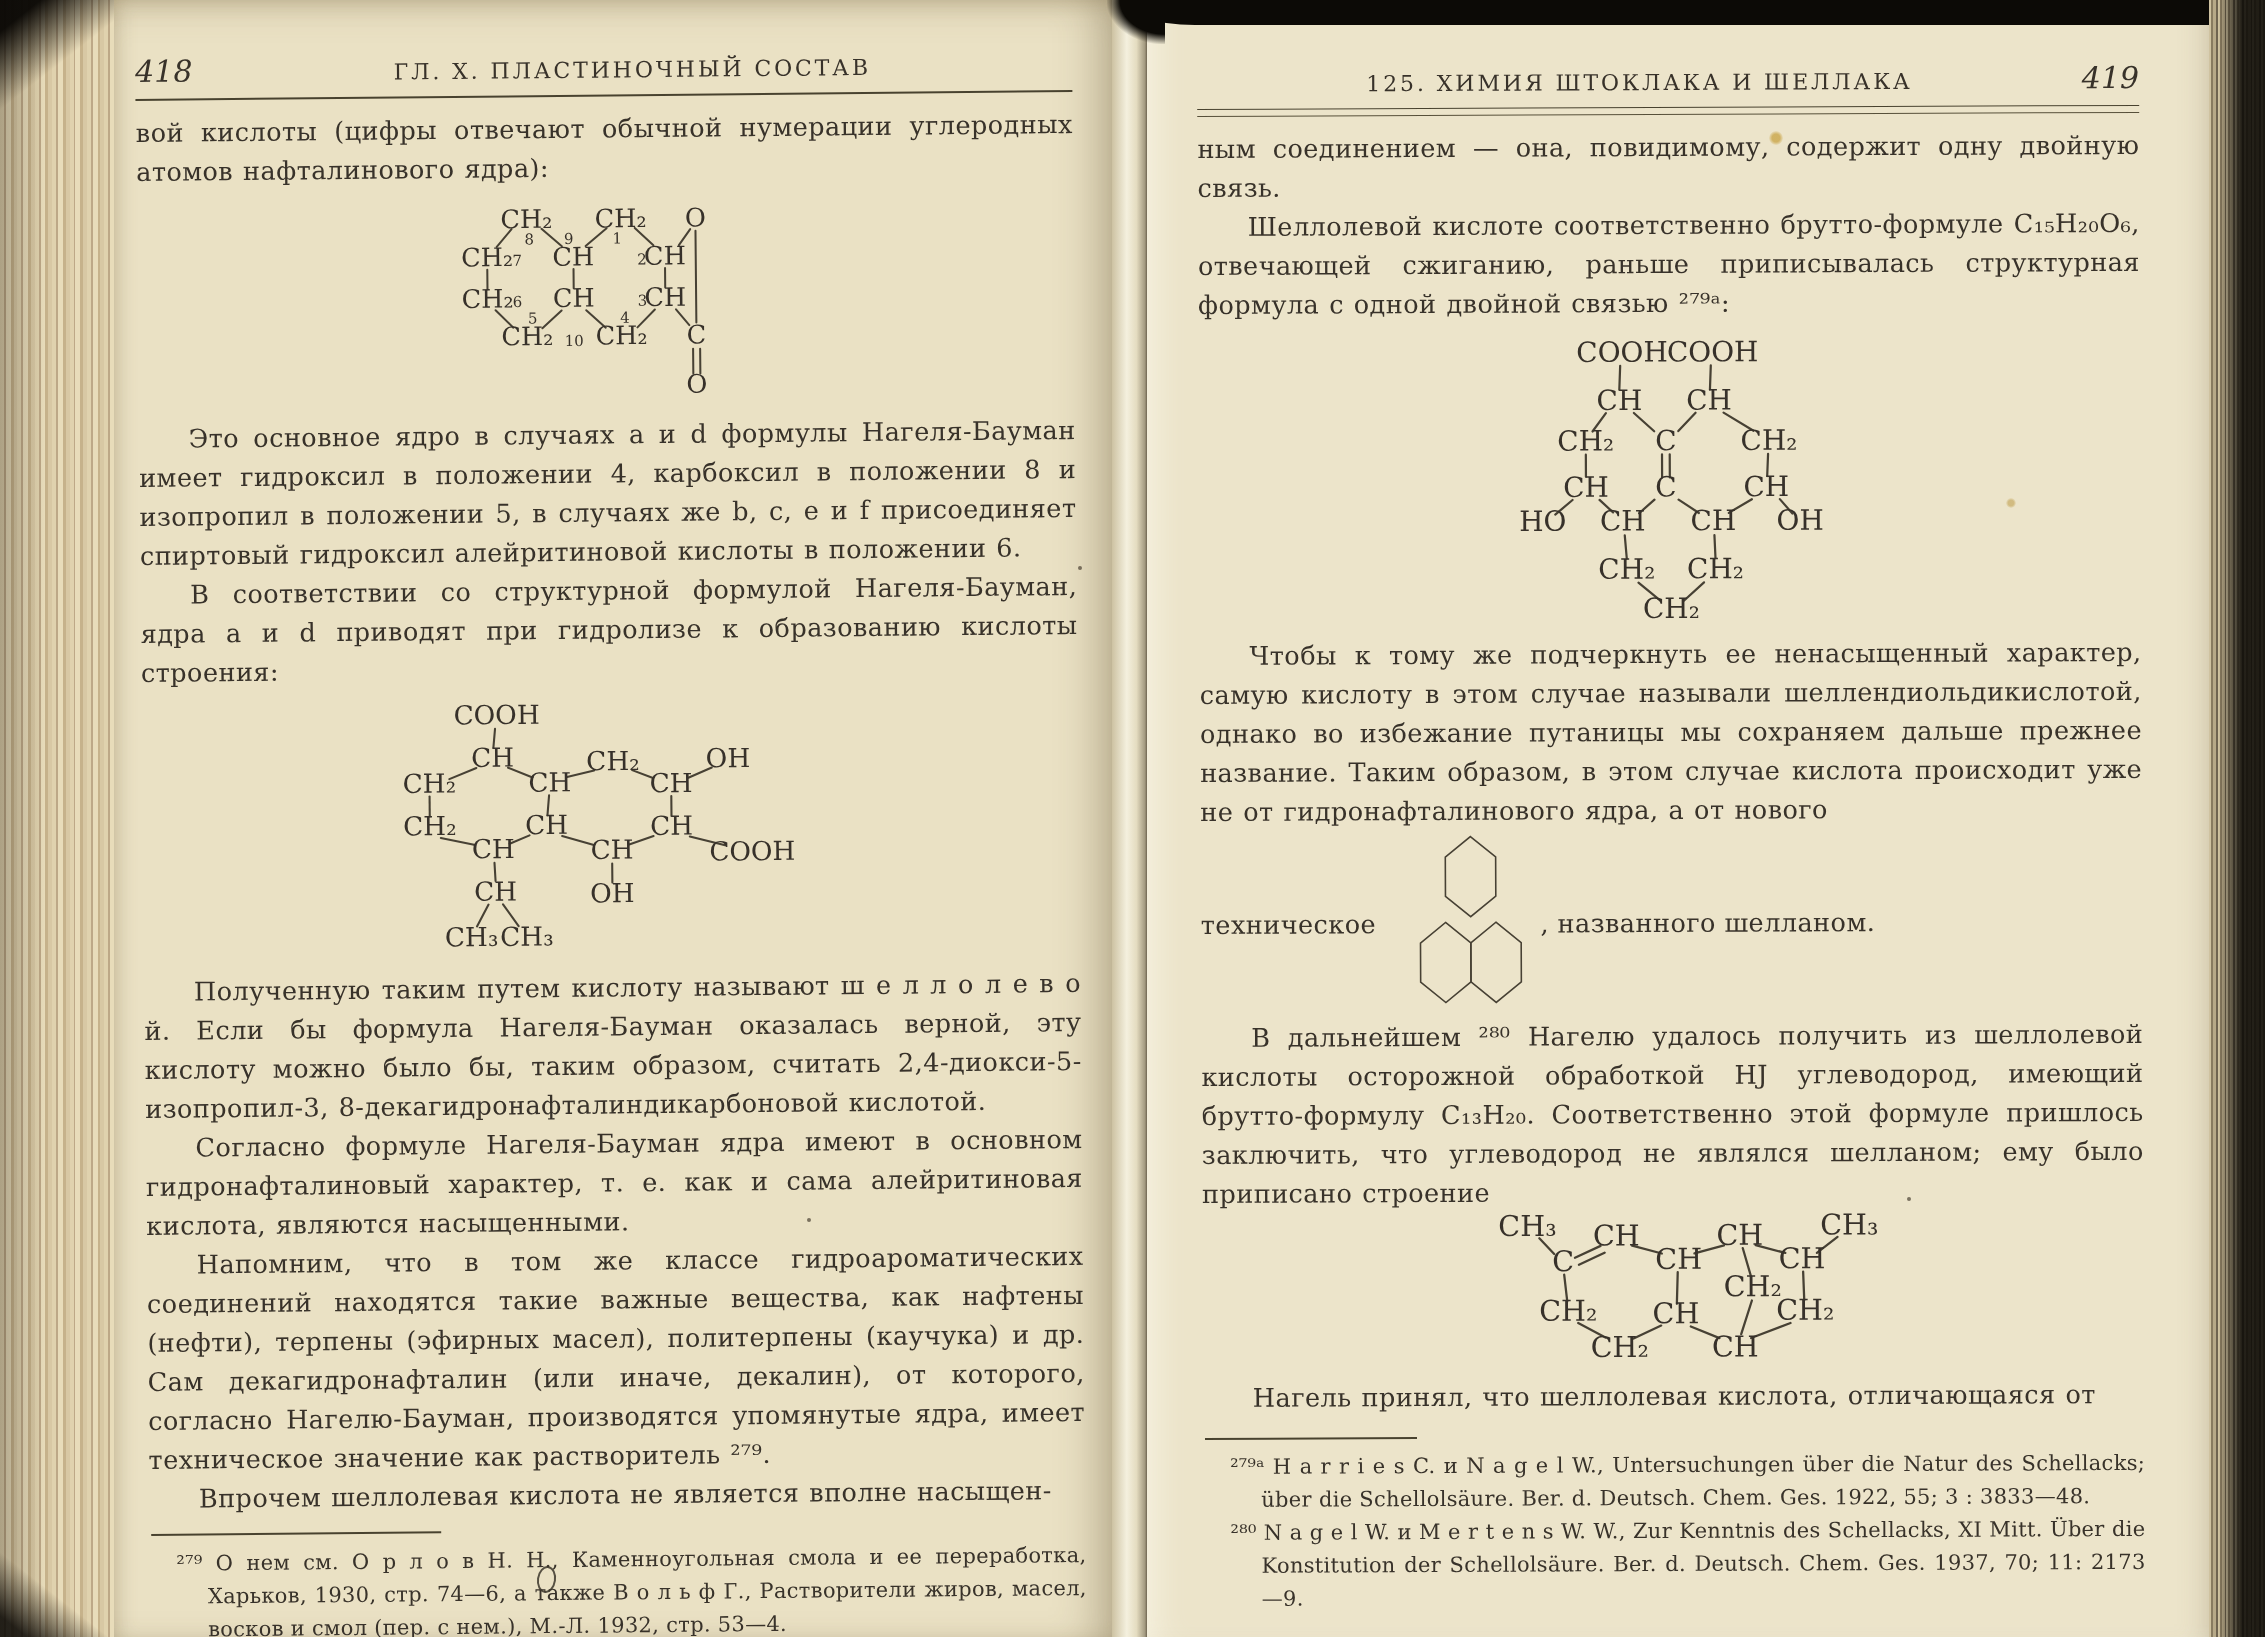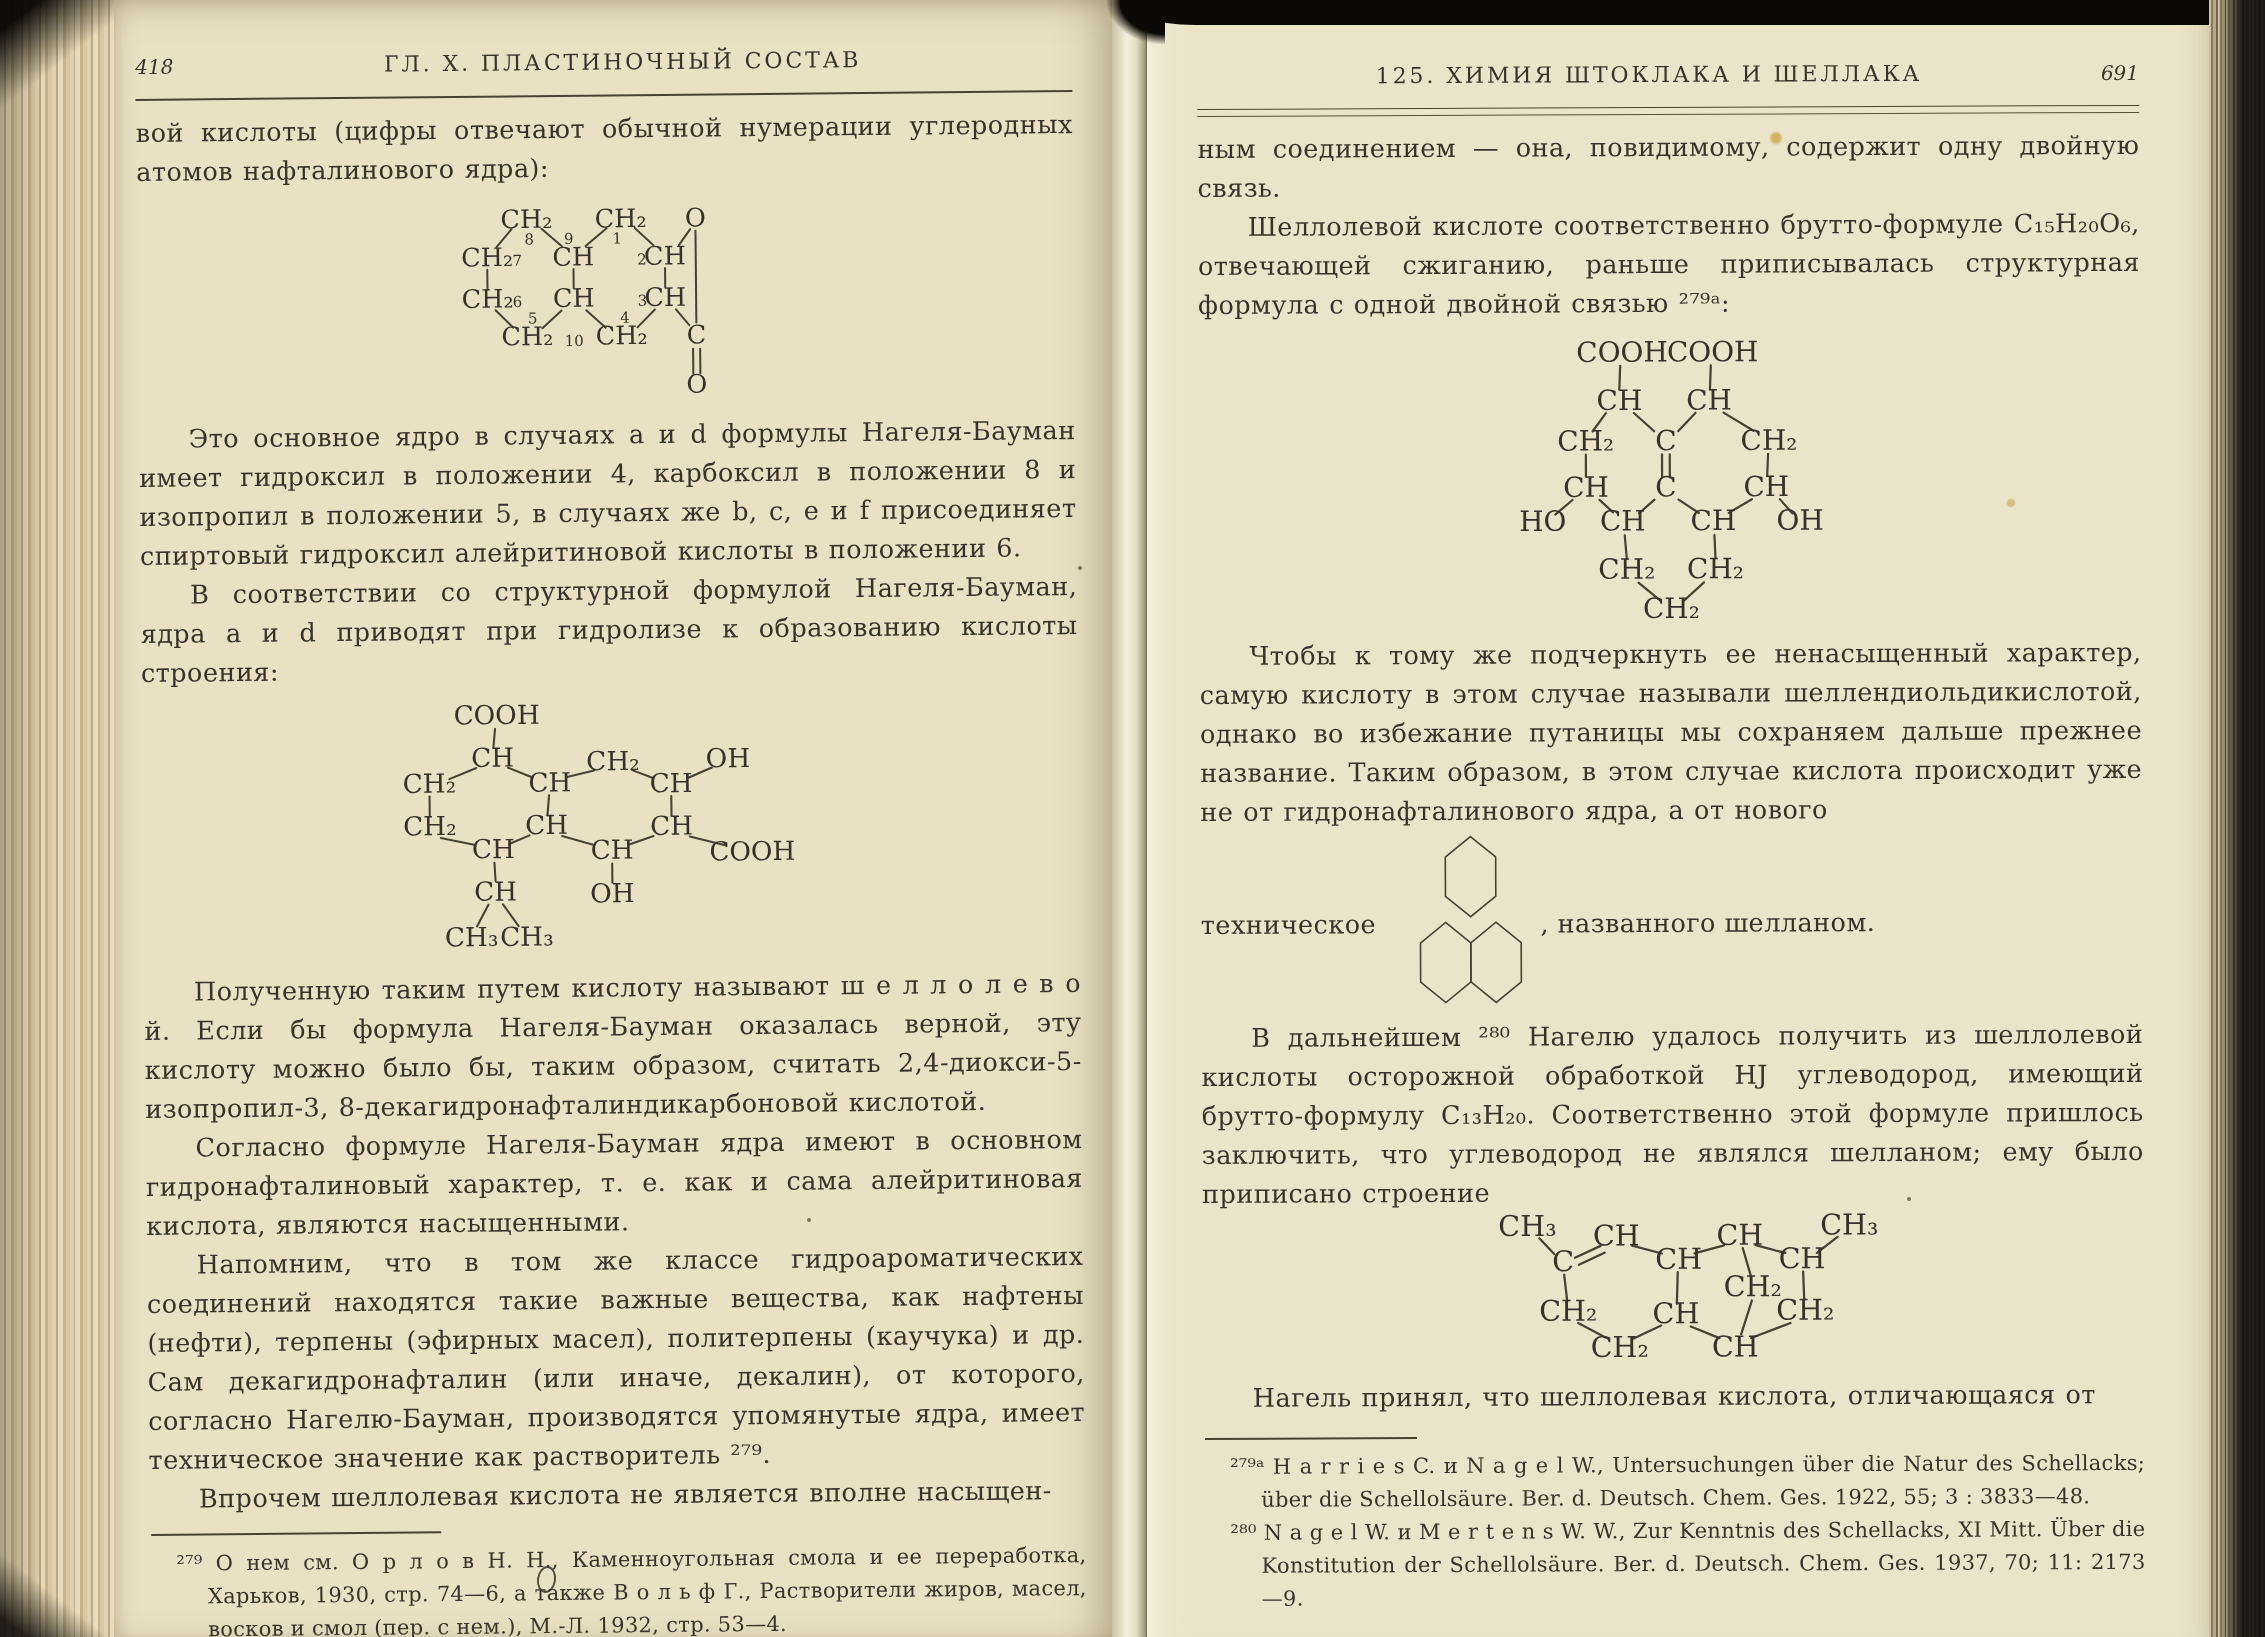--- a/index.html
+++ b/index.html
@@ -28,21 +28,21 @@
   .top-curve{position:absolute;left:1120px;top:0;width:1145px;height:25px;background:#0c0a06;
     border-bottom-left-radius:87px 29px;}
   .top-curve::after{content:"";position:absolute;left:-13.5px;top:0;width:58px;height:44px;
     background:radial-gradient(ellipse at 100% 0,#0c0a06 55%,rgba(12,10,6,0) 72%);}
 
   
   .content-left{position:absolute;left:135px;top:54px;width:937px;transform:rotate(-0.55deg);transform-origin:0 0;}
   .content-right{position:absolute;left:1197px;top:64px;width:942px;transform:rotate(-0.25deg);transform-origin:0 0;}
 
   .runhead{display:flex;align-items:baseline;height:39px;}
-  .pagenum{font-style:italic;font-size:20px;}
+  .pagenum{font-style:italic;font-size:30px;}
   .rh-title{flex:1;text-align:center;font-size:22px;letter-spacing:2.9px;white-space:nowrap;}
   .rule{height:1.9px;background:#48422f;margin-top:5.8px;}
   .rule.dbl{height:5.8px;background:none;border-top:1.9px solid #48422f;border-bottom:1px solid #57503a;}
 
   p.body{font-size:25.6px;line-height:39px;text-align:justify;margin:0;text-indent:50px;
          letter-spacing:0.4px;word-spacing:1.4px;}
   p.body.noindent{text-indent:0;}
   p.body.first{margin-top:13.5px;}
 
   .struct{text-align:center;margin:1.9px 0;}
@@ -180,21 +180,21 @@
     <p class="body">Напомним, что в том же классе гидроароматических соединений находятся такие важные вещества, как нафтены (нефти), терпены (эфирных масел), политерпены (каучука) и др. Сам декагидронафталин (или иначе, декалин), от которого, согласно Нагелю-Бауман, производятся упомянутые ядра, имеет техническое значение как растворитель ²⁷⁹.</p>
     <p class="body">Впрочем шеллолевая кислота не является вполне насыщен-</p>
 
     <div class="fnsep"></div>
     <p class="footnote">²⁷⁹ О нем см. О р л о в  Н. Н.,  Каменноугольная смола и ее переработка, Харьков, 1930, стр. 74—6, а также В о л ь ф  Г., Растворители жиров, масел, восков и смол (пер. с нем.), М.-Л. 1932, стр. 53—4.</p>
   </div>
 
   <div class="content-right">
     <div class="runhead">
       <span class="rh-title">125. ХИМИЯ ШТОКЛАКА И ШЕЛЛАКА</span>
-      <span class="pagenum">691</span>
+      <span class="pagenum">419</span>
     </div>
     <div class="rule dbl"></div>
 
     <p class="body noindent first">ным соединением — она, повидимому, содержит одну двойную связь.</p>
     <p class="body">Шеллолевой кислоте соответственно брутто-формуле C₁₅H₂₀O₆, отвечающей сжиганию, раньше приписывалась структурная формула с одной двойной связью ²⁷⁹ᵃ:</p>
 
     <div class="struct"><svg viewBox="0 0 335 315" width="323" height="304">
           <line x1="116" y1="42" x2="115" y2="67" class="bond"></line>
           <line x1="210" y1="42" x2="209" y2="67" class="bond"></line>
           <line x1="101" y1="91" x2="87" y2="110" class="bond"></line>

